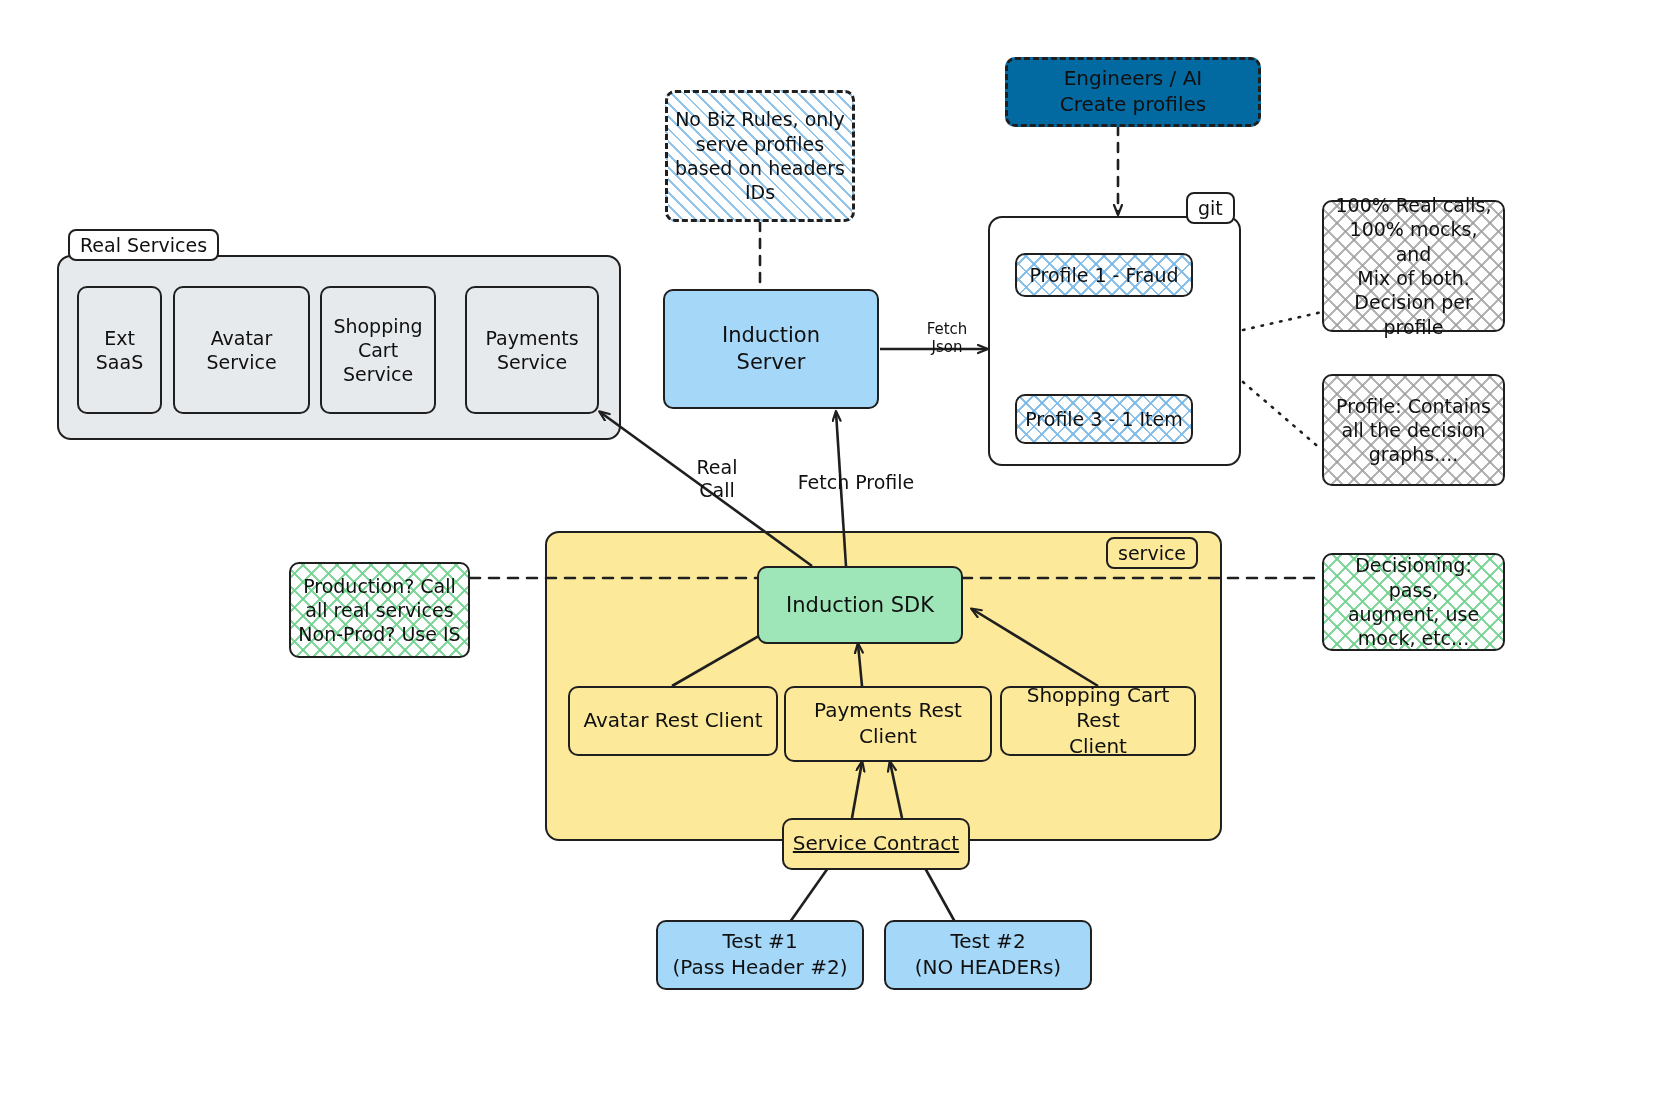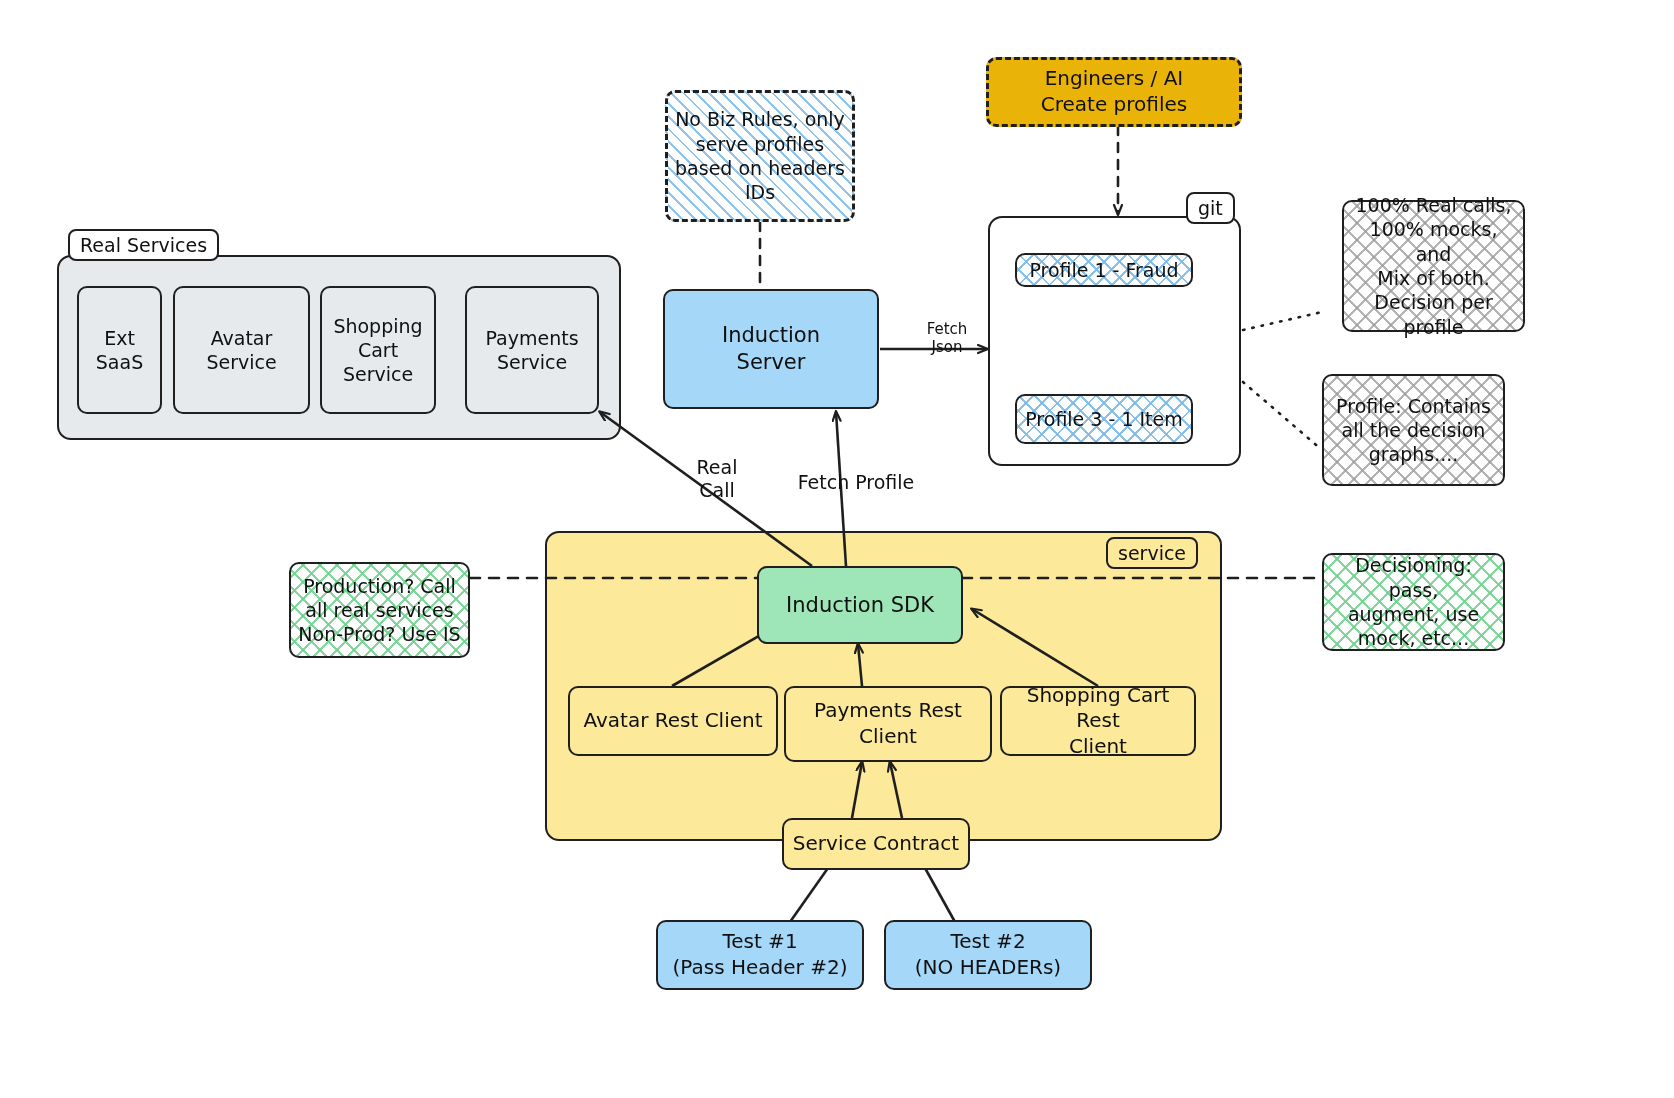--- a/index.html
+++ b/index.html
@@ -31,21 +31,21 @@
     border-radius:8px; padding:3px 10px; z-index:14; font-size:19px; color:#101010;
     white-space:nowrap;
   }
   .badge.yellowbadge { background:#fce99a; }
 
   
   .f-gray   { background:#e7eaed; }
   .f-blue   { background:#a5d7f8; }
   .f-green  { background:#9ee6b8; }
   .f-yellow { background:#fce99a; }
-  .f-tan    { background:#eab308; border-style:dashed; border-width:3px; }
+  .f-tan    { background:#0369a1; border-style:dashed; border-width:3px;margin-left:19px; }
 
   
   .hatch-blue-diag {
     background-color:#ffffff;
     background-image:repeating-linear-gradient(45deg,
       rgba(124,186,232,.85) 0 2px, rgba(255,255,255,0) 2px 9px);
     border-style:dashed; border-width:3px;
   }
   
   .hatch-blue-cross {
@@ -153,28 +153,28 @@
   </div>
 
   <div class="node f-tan" style="left:986px; top:57px; width:256px; height:70px; font-size:20px;">
     <span class="txt">Engineers / AI
 Create profiles</span>
   </div>
 
   <div class="node container git-box" style="left:988px; top:216px; width:253px; height:250px; font-size:0;"></div>
   <div class="badge" style="left:1186px; top:192px; font-size:19px;">git</div>
 
-  <div class="node hatch-blue-cross" style="left:1015px; top:253px; width:178px; height:34px; font-size:19px;">
+  <div class="node hatch-blue-cross" style="left:1015px; top:253px; width:178px; height:44px; font-size:19px;">
     <span class="txt">Profile 1 - Fraud</span>
   </div>
   <div class="node hatch-blue-cross" style="left:1015px; top:394px; width:178px; height:50px; font-size:19px;">
     <span class="txt">Profile 3 - 1 Item</span>
   </div>
 
-  <div class="node hatch-gray-cross" style="left:1322px; top:200px; width:183px; height:132px; font-size:19px;margin-left:20px;">
+  <div class="node hatch-gray-cross" style="left:1322px; top:200px; width:183px; height:132px; font-size:19px;">
     <span class="txt">100% Real calls,
 100% mocks, and
 Mix of both.
 Decision per
 profile</span>
   </div>
   <div class="node hatch-gray-cross" style="left:1322px; top:374px; width:183px; height:112px; font-size:19px;">
     <span class="txt">Profile: Contains
 all the decision
 graphs....</span>
@@ -192,21 +192,21 @@
   </div>
   <div class="node f-yellow" style="left:784px; top:686px; width:208px; height:76px; font-size:20px;">
     <span class="txt">Payments Rest
 Client</span>
   </div>
   <div class="node f-yellow" style="left:1000px; top:686px; width:196px; height:70px; font-size:20px;">
     <span class="txt">Shopping Cart Rest
 Client</span>
   </div>
 
-  <div class="node f-yellow" style="left:782px; top:818px; width:188px; height:52px; font-size:20px;">
+  <div class="node f-yellow" style="left:782px; top:818px; width:188px; height:52px; font-size:20px;text-decoration:underline;">
     <span class="txt">Service Contract</span>
   </div>
 
   <div class="node hatch-green-cross" style="left:289px; top:562px; width:181px; height:96px; font-size:19px;">
     <span class="txt">Production? Call
 all real services
 Non-Prod? Use IS</span>
   </div>
   <div class="node hatch-green-cross" style="left:1322px; top:553px; width:183px; height:98px; font-size:19px;">
     <span class="txt">Decisioning: pass,

